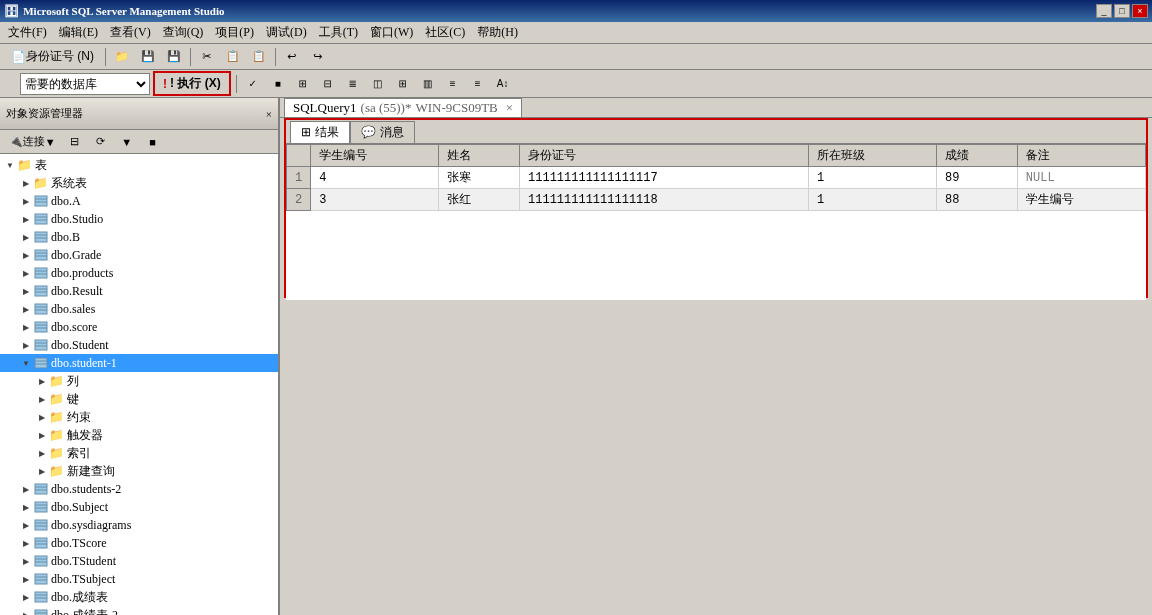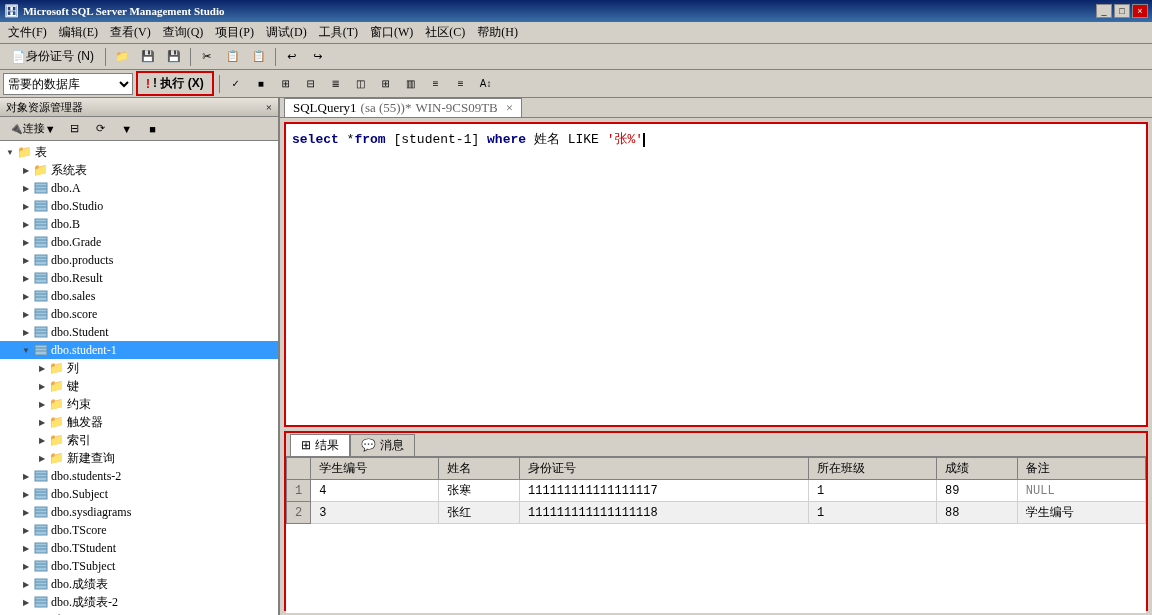--- a/index.html
+++ b/index.html
@@ -51,21 +51,21 @@
     }
     .toolbar-separator { width: 1px; height: 18px; background: #808080; margin: 0 2px; }
     
     
     .toolbar2 {
       background: #d4d0c8;
       height: 28px;
       display: flex;
       align-items: center;
       border-bottom: 1px solid #808080;
-      padding: 2px 3px;
+      padding: 2px 20px;
       gap: 3px;
     }
     .execute-btn {
       background: #d4d0c8;
       border: 2px solid #cc0000;
       padding: 2px 8px;
       cursor: pointer;
       font-size: 12px;
       display: flex; align-items: center; gap: 3px;
       font-weight: bold;
@@ -96,21 +96,21 @@
     
     .object-explorer {
       width: 280px;
       background: #d4d0c8;
       border-right: 2px solid #808080;
       display: flex;
       flex-direction: column;
     }
     .panel-header {
       background: linear-gradient(to bottom, #e8e4dc, #c4c0b8);
-      height: 19px;
+      height: 32px;
       display: flex;
       align-items: center;
       padding: 0 6px;
       font-size: 11px;
       border-bottom: 1px solid #808080;
       justify-content: space-between;
     }
     .panel-toolbar {
       background: #d4d0c8;
       height: 24px;
@@ -579,23 +579,20 @@
     <div class="tab-bar">
       <div class="tab active" style="font-size:13px; display:flex; gap:4px; align-items:center;">
         <span>SQLQuery1</span>
         <span style="color:#666;">(sa (55))*</span>
         <span style="color:#666;">WIN-9CS09TB</span>
         <span style="color:#666;"> </span>
         <span style="color:#666; cursor:pointer;">×</span>
       </div>
     </div>
 
-    <div class="query-editor">
-      <div class="sql-text"><span class="sql-keyword">select </span>*<span class="sql-keyword">from</span> [student-1] <span class="sql-keyword">where</span> 姓名 LIKE <span class="sql-string">'张%'</span><span class="sql-cursor"></span></div>
-    </div>
 
     <div class="results-panel">
       <div class="results-tab-bar">
         <div class="results-tab active">
           <span>⊞</span>
           <span>结果</span>
         </div>
         <div class="results-tab">
           <span>💬</span>
           <span>消息</span>

